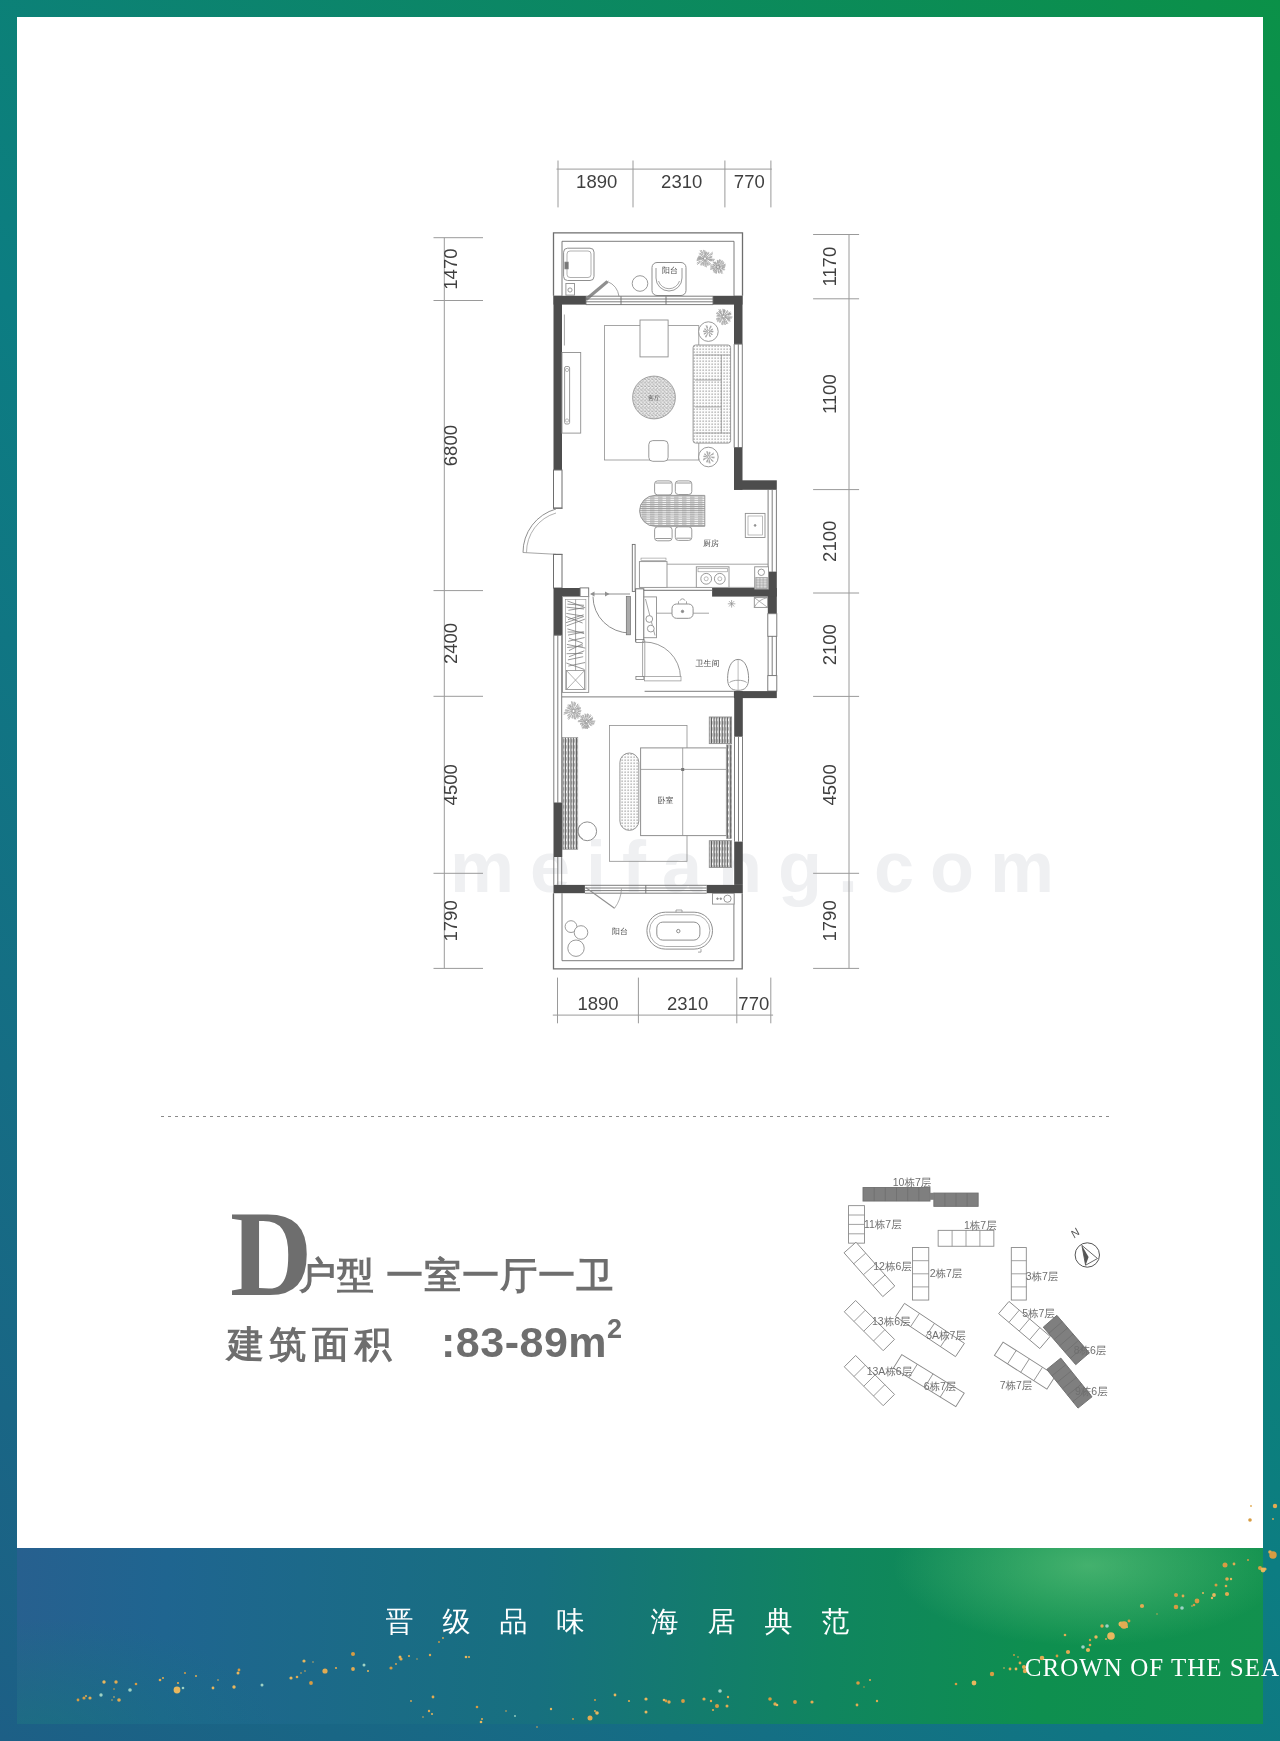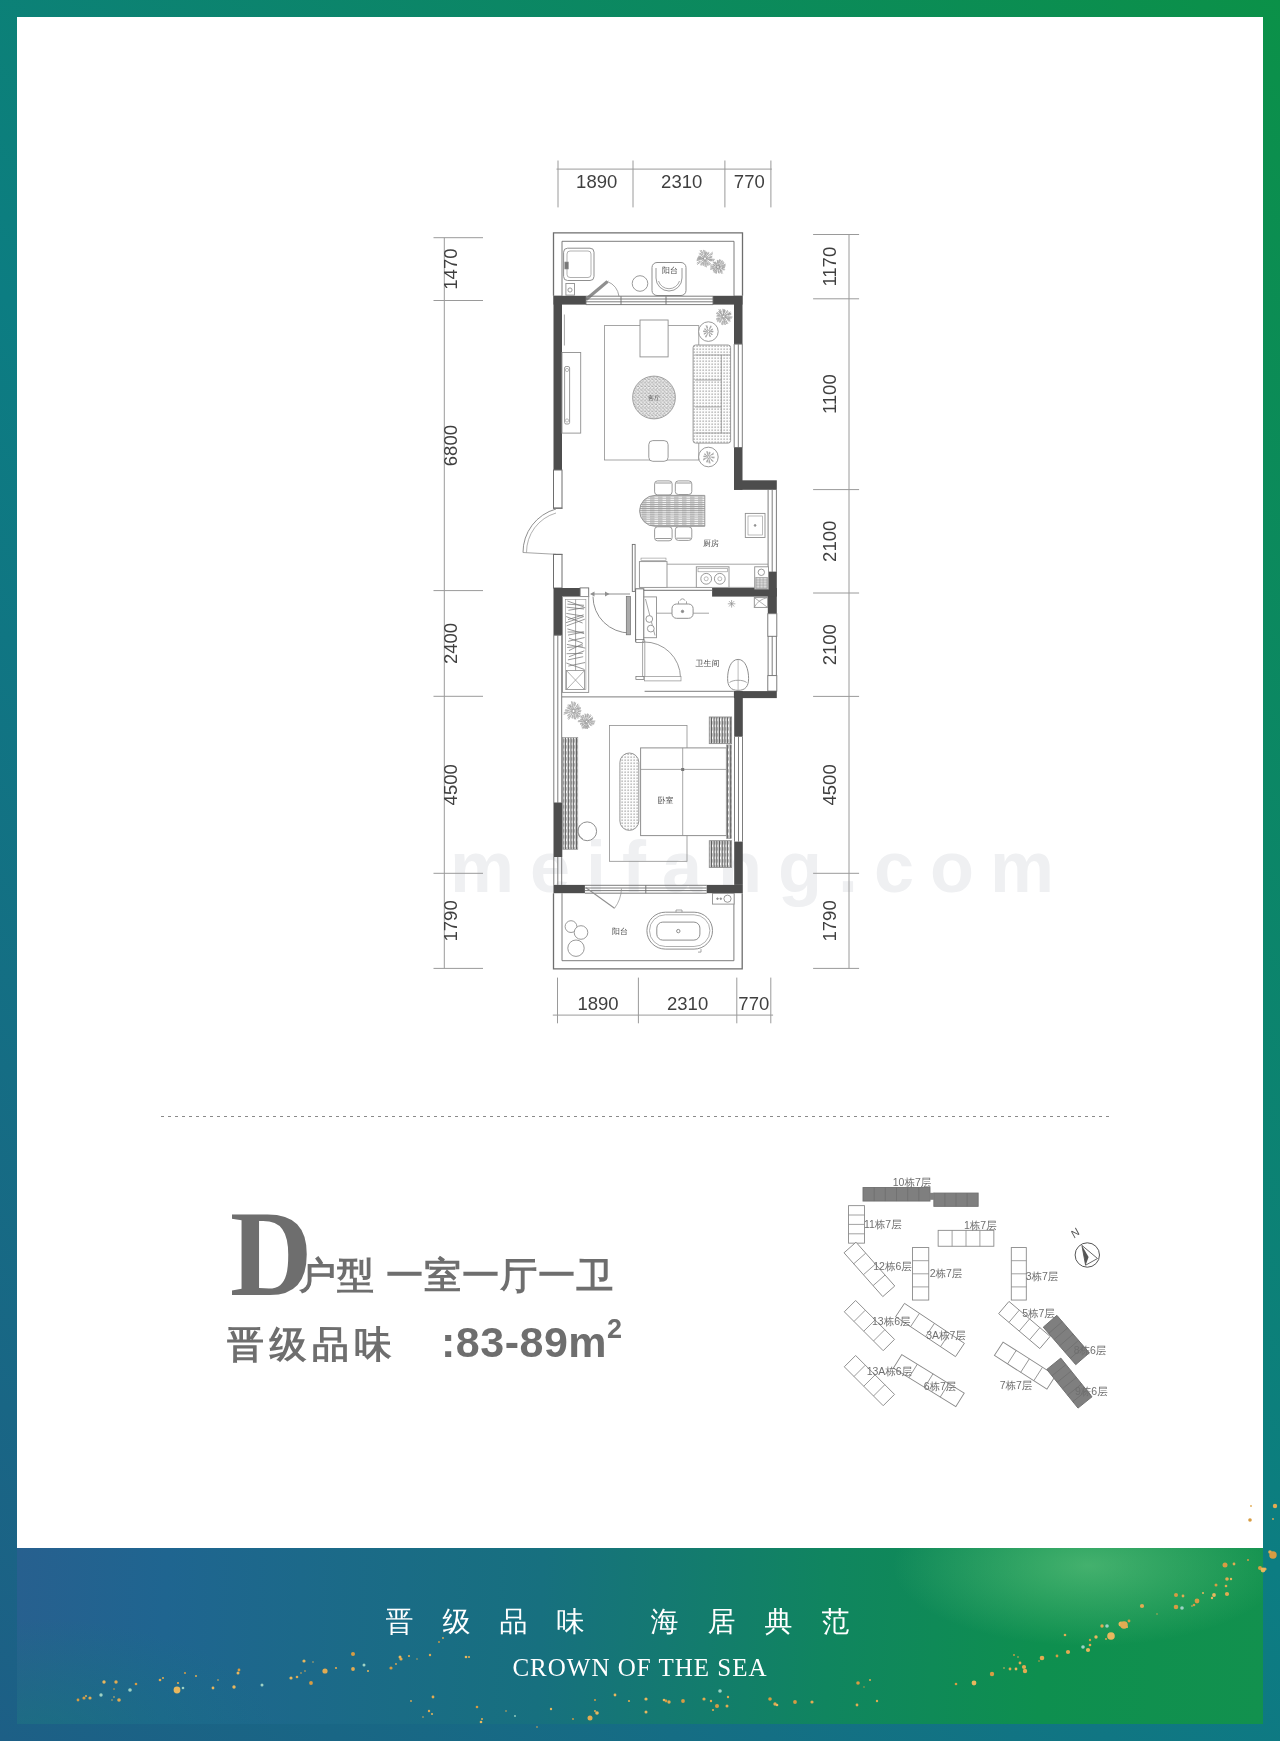--- a/index.html
+++ b/index.html
@@ -17,21 +17,21 @@
  color:#eff0f2}
 .bigD{position:absolute;left:230px;top:1193px;font-family:"Liberation Serif",serif;
  font-weight:bold;font-size:118px;line-height:118px;color:#6e6e6e;transform:scale(0.966,1.04);transform-origin:0 0}
 .t1{position:absolute;left:299px;top:1257px;font-size:37px;line-height:38px;color:#6e6e6e;letter-spacing:1px;font-weight:bold}
 .t2{position:absolute;left:227px;top:1322px;font-size:37px;line-height:40px;color:#6e6e6e;font-weight:bold}
 .t2 .cjk{letter-spacing:5.5px}
 .t2 .num{padding-left:44px;letter-spacing:0.5px;font-size:43px}
 .t2 sup{font-size:27px;vertical-align:19px;line-height:0}
 .bt1{position:absolute;left:0;top:1603px;width:1235px;text-align:center;color:#fff;
  font-size:28px;letter-spacing:29px;text-indent:29px}
-.bt2{position:absolute;left:0;top:1654px;width:1280px;text-align:center;color:#fff;
+.bt2{position:absolute;left:0;top:1654px;width:1280px;text-align:right;color:#fff;
  font-family:"Liberation Serif",serif;font-size:25px;letter-spacing:1px}
 </style></head>
 <body>
 
 <div class="white"></div>
 
 <div class="wm">meifang.com</div>
 
 <svg style="position:absolute;left:0;top:0" width="1280" height="1741" viewBox="0 0 1280 1741">
 <defs>
@@ -701,12 +701,12 @@
 <div class="bt1">晋级品味 海居典范</div>
 
 <div class="bt2">CROWN OF THE SEA</div>
 
 <div class="sep"></div>
 
 <div class="bigD">D</div>
 
 <div class="t1">户型 一室一厅一卫</div>
 
-<div class="t2"><span class="cjk">晋级品味</span><span class="num">:83-89m<sup>2</sup></span></div>
+<div class="t2"><span class="cjk">建筑面积</span><span class="num">:83-89m<sup>2</sup></span></div>
 </body></html>

